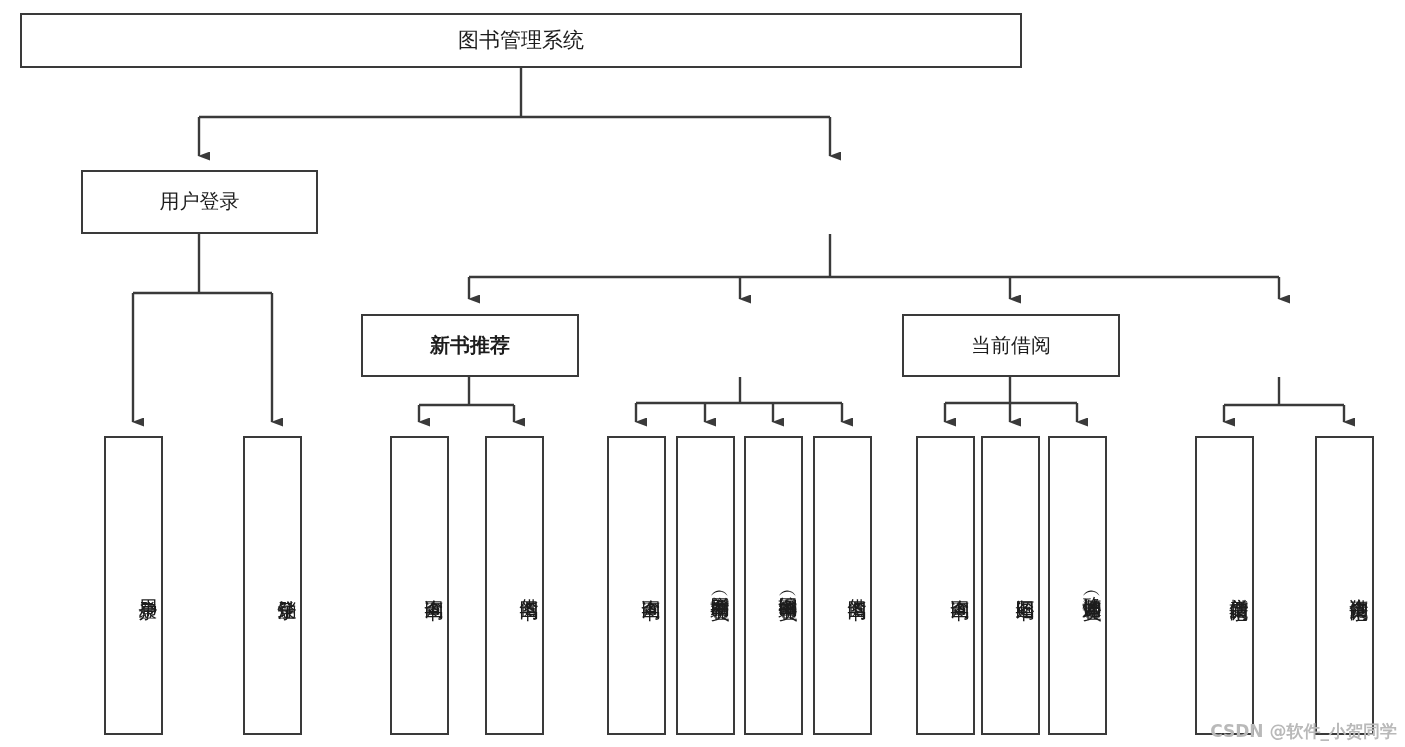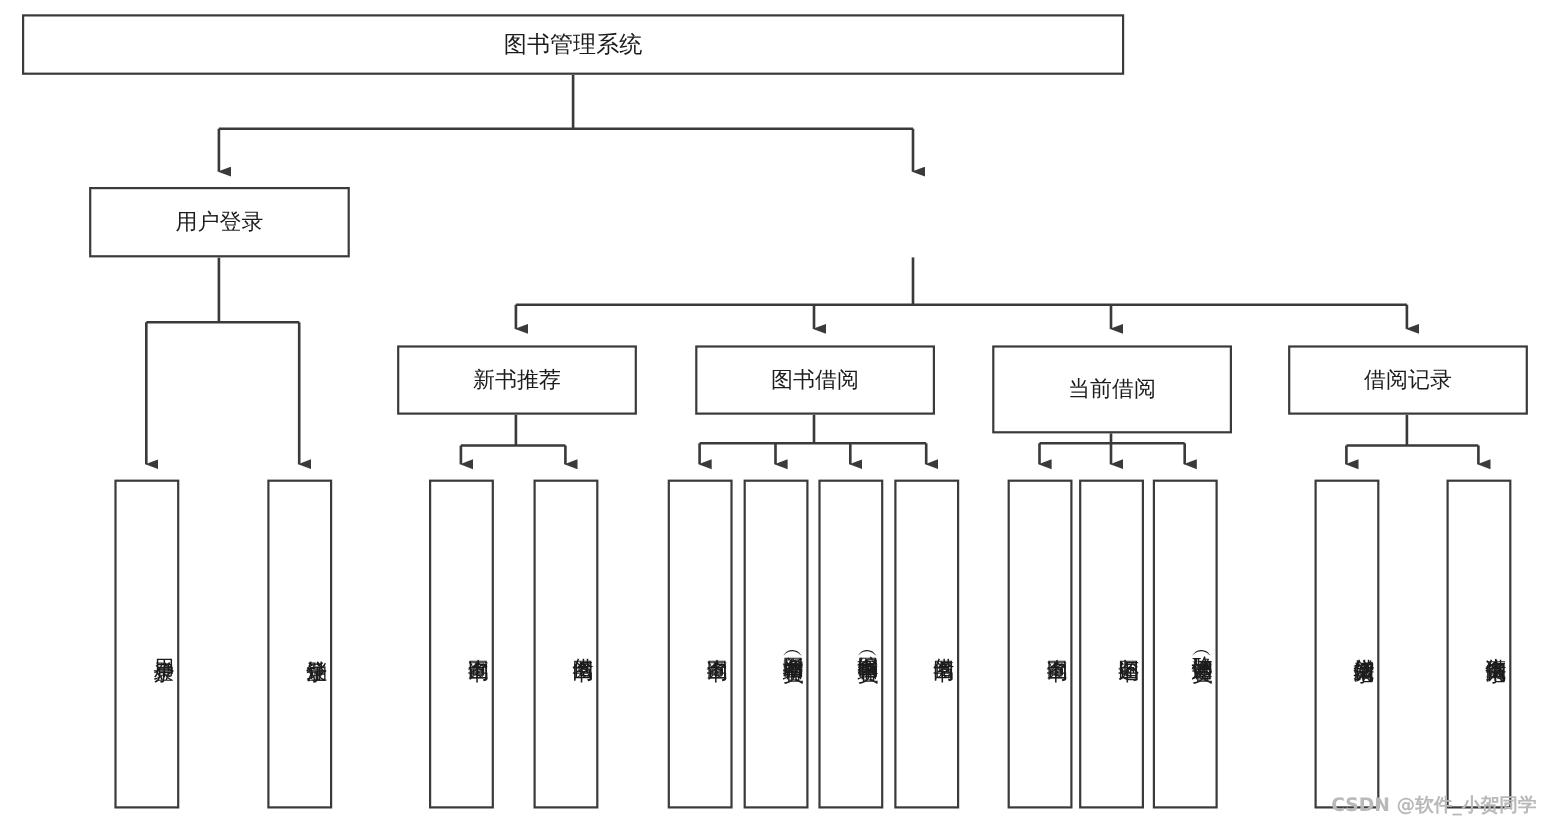--- a/index.html
+++ b/index.html
@@ -132,31 +132,25 @@
   </svg>
 
   <div class="node level0" style="left:20px; top:13px; width:1002px; height:55px;">
     <span class="label">图书管理系统</span>
   </div>
 
   <div class="node level1" style="left:81px; top:170px; width:237px; height:64px;">
     <span class="label">用户登录</span>
   </div>
 
-  <div class="node level2" style="left:361px; top:314px; width:218px; height:63px;">
+  <div class="node level2" style="left:361px; top:314px; width:218px; height:63px;font-weight:bold;">
     <span class="label">新书推荐</span>
   </div>
-  <div class="node level2" style="left:632px; top:314px; width:218px; height:63px;">
-    <span class="label">图书借阅</span>
-  </div>
-  <div class="node level2" style="left:902px; top:314px; width:218px; height:80px;">
+  <div class="node level2" style="left:902px; top:314px; width:218px; height:63px;">
     <span class="label">当前借阅</span>
-  </div>
-  <div class="node level2" style="left:1171px; top:314px; width:218px; height:63px;">
-    <span class="label">借阅记录</span>
   </div>
 
   <div class="node leaf" style="left:104px; top:436px; width:59px; height:299px;">
     <span class="label">用户登录</span>
   </div>
   <div class="node leaf" style="left:243px; top:436px; width:59px; height:299px;">
     <span class="label">注销登录</span>
   </div>
 
   <div class="node leaf" style="left:390px; top:436px; width:59px; height:299px;">

